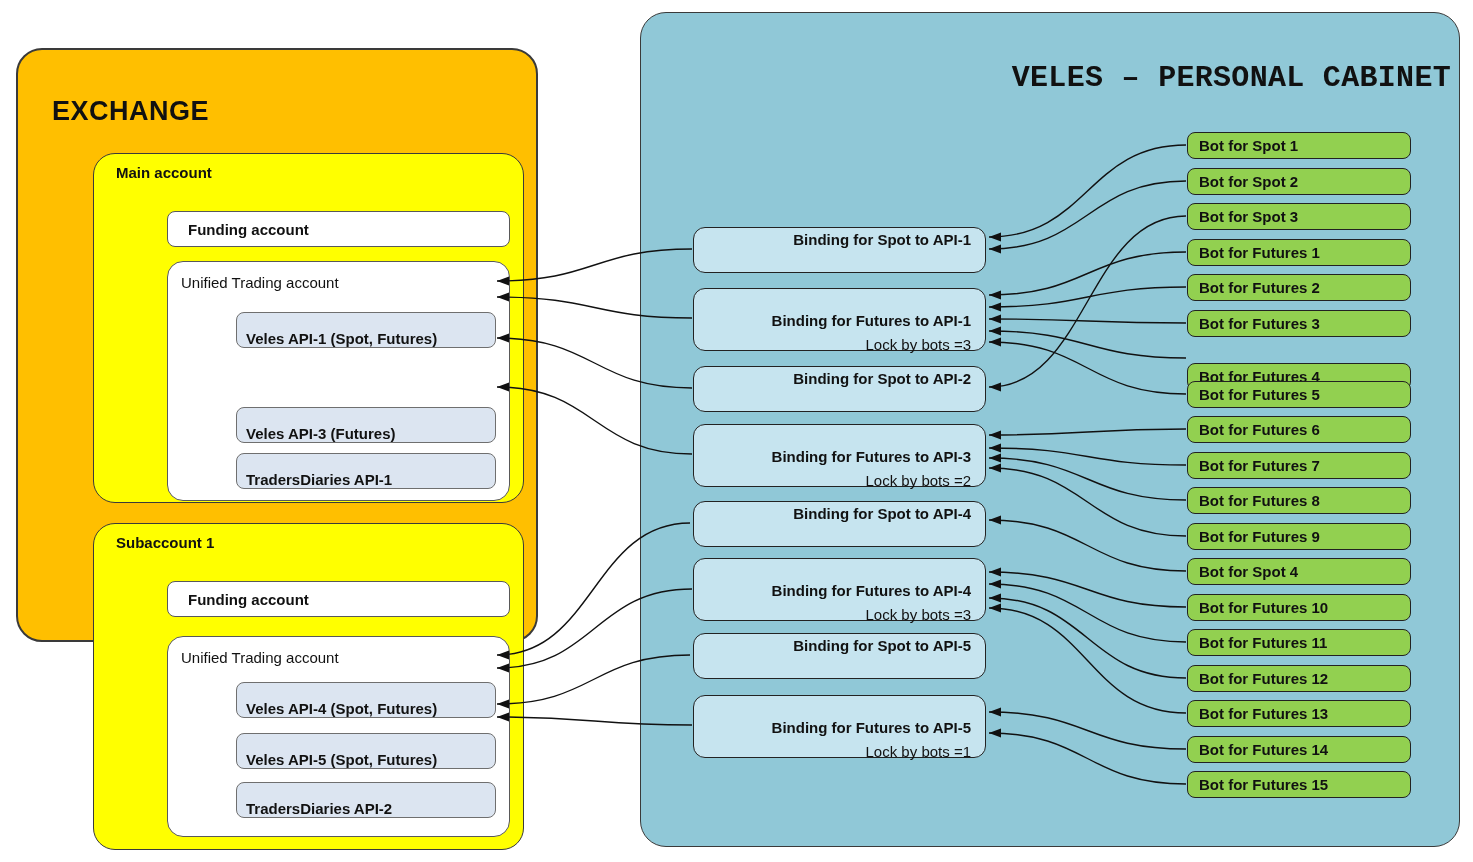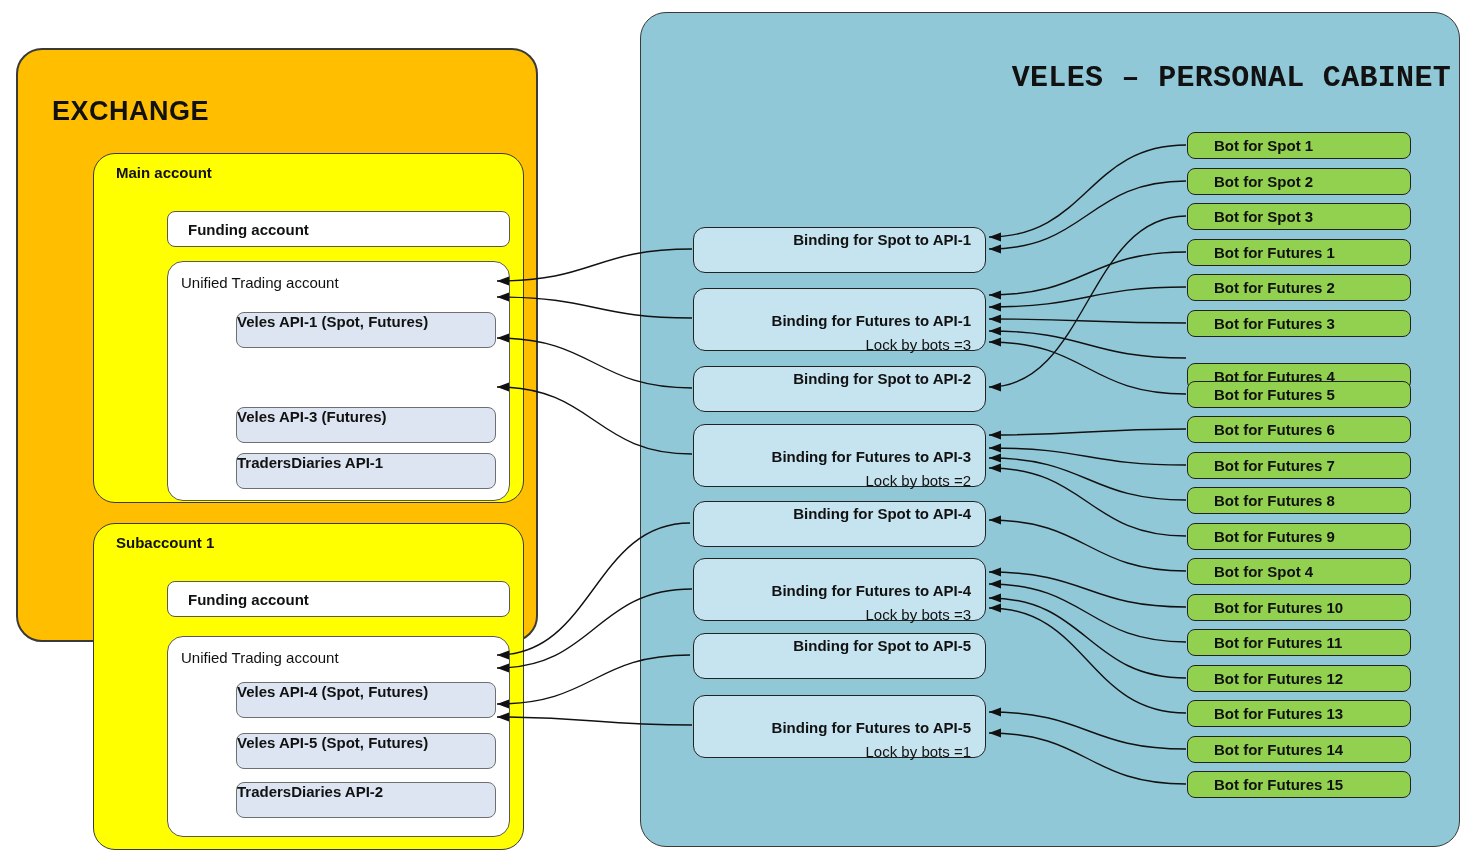--- a/index.html
+++ b/index.html
@@ -24,36 +24,36 @@
   .acct-label{position:absolute;left:22px;top:10px;font-size:15px;font-weight:bold;}
   .funding{position:absolute;left:73px;top:57px;width:343px;height:36px;background:var(--c-white);
     border:1.5px solid var(--c-border-gray);border-radius:8px;display:flex;align-items:center;padding-left:20px;}
   .funding span{font-size:15px;font-weight:bold;}
   .unified{position:absolute;left:73px;background:var(--c-white);
     border:1.5px solid var(--c-border-gray);border-radius:16px;}
   .acct.main .unified{top:107px;width:343px;height:240px;}
   .acct.sub .unified{top:112px;width:343px;height:201px;}
   .unified-label{position:absolute;left:13px;top:12px;font-size:15px;font-weight:normal;}
   .api{position:absolute;left:68px;width:260px;height:36px;background:var(--c-api);
-    border:1.5px solid #6f6f6f;border-radius:8px;display:flex;align-items:flex-start;}
+    border:1.5px solid #6f6f6f;border-radius:8px;display:flex;align-items:flex-end;padding-left:9px;}
   .api span{font-size:15px;font-weight:bold;}
 
   
   .cabinet{position:absolute;left:640px;top:12px;width:820px;height:835px;
     background:var(--c-panel);border:1.5px solid var(--c-border-dark);border-radius:26px;}
   .cabinet-title{position:absolute;right:8px;top:48px;font-size:30px;font-weight:bold;letter-spacing:.3px;font-family:Liberation Mono, monospace;}
   .binding{position:absolute;left:52px;width:293px;background:var(--c-binding);
     border:1.4px solid #222;border-radius:12px;display:flex;flex-direction:column;
     align-items:flex-end;padding-right:14px;}
   .binding.single{height:46px;justify-content:flex-start;}
   .binding.double{height:63px;justify-content:flex-start;padding-top:20px;}
   .binding .b-label{font-size:15px;font-weight:bold;line-height:24px;white-space:nowrap;}
   .binding .b-lock{font-size:15px;font-weight:normal;line-height:24px;white-space:nowrap;}
   .bot{position:absolute;left:546px;width:224px;height:27px;background:var(--c-bot);
-    border:1.4px solid #222;border-radius:8px;display:flex;align-items:center;padding-left:26px;}
+    border:1.4px solid #222;border-radius:8px;display:flex;align-items:center;padding-left:11px;}
   .bot span{font-size:15px;font-weight:bold;white-space:nowrap;}
 
   svg.connections{position:absolute;left:0;top:0;width:1473px;height:862px;pointer-events:none;}
   svg.connections path{fill:none;stroke:var(--c-line);stroke-width:1.4px;}
 </style>
 </head>
 <body>
 
 <div class="canvas">
 

